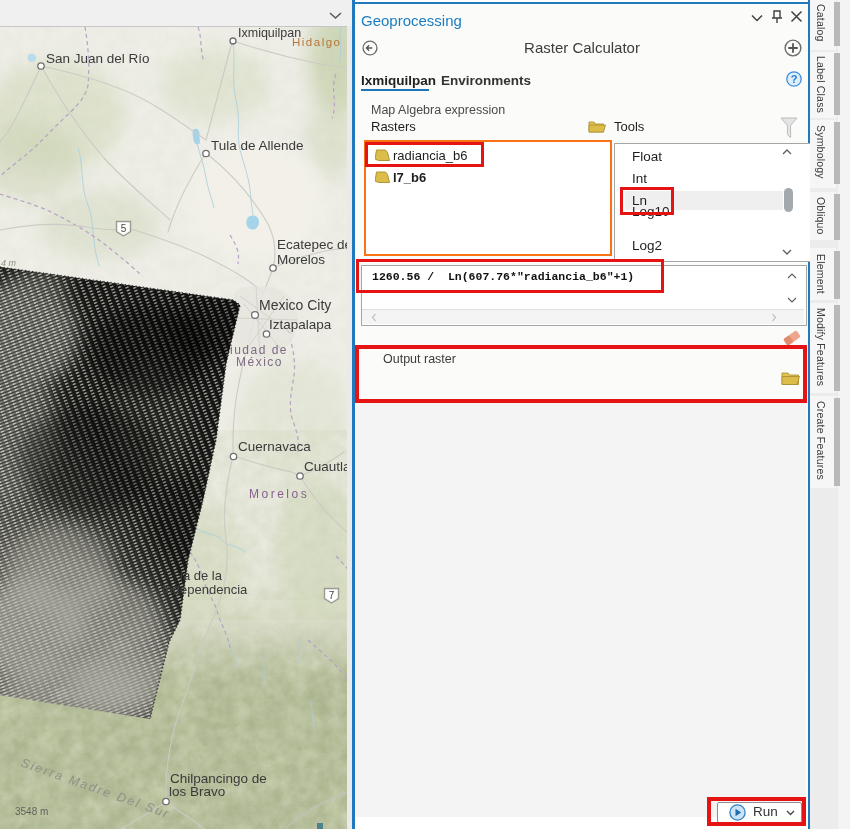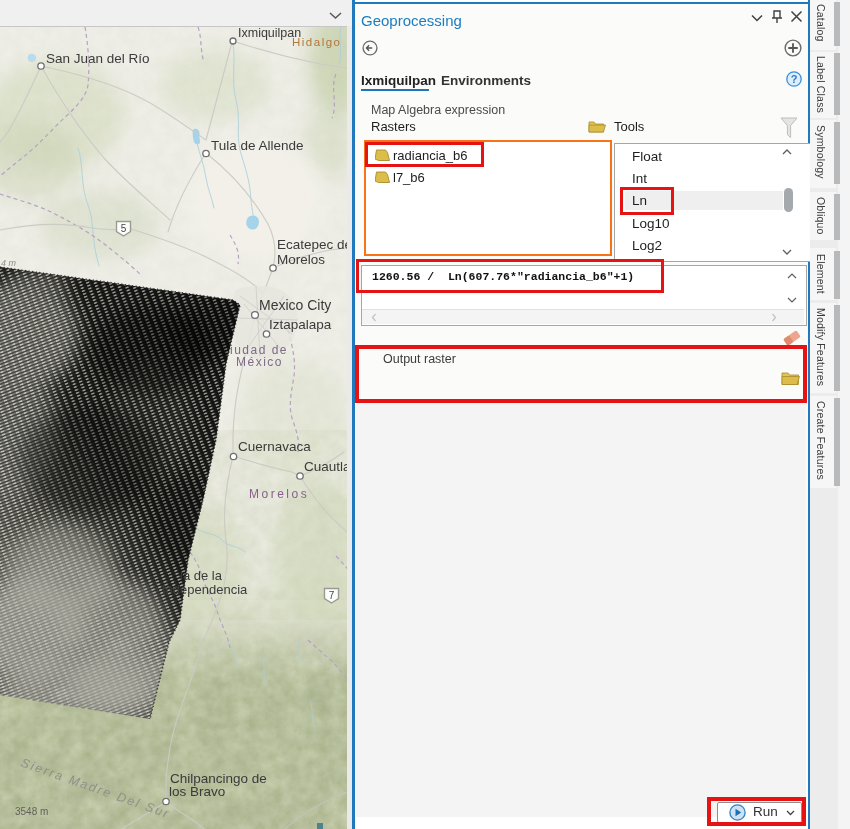--- a/index.html
+++ b/index.html
@@ -245,20 +245,21 @@
         <path d="M4,2 h6 v7 h-6 z M2,9 h10 M7,9 v5" stroke="#404040" stroke-width="1.4" fill="none"></path>
       </svg>
     <svg class="abs" style="left:434px;top:6px" width="13" height="13" viewBox="0 0 13 13">
         <path d="M1.5,1.5 L11.5,11.5 M11.5,1.5 L1.5,11.5" stroke="#404040" stroke-width="1.5" fill="none"></path>
       </svg>
 
     <svg class="abs" style="left:6px;top:36px" width="16" height="16" viewBox="0 0 18 18">
       <circle cx="9" cy="9" r="7.8" fill="none" stroke="#6b6b6b" stroke-width="1.5"></circle>
       <path d="M11.5,9 h-6 M8,6 l-3,3 l3,3" stroke="#555" stroke-width="1.5" fill="none"></path>
     </svg>
+    <div class="abs" style="left:0;top:35px;width:452px;text-align:center;font-size:15px;color:#3c3c3c;">Raster Calculator</div>
     <svg class="abs" style="left:428px;top:35px" width="18" height="18" viewBox="0 0 19 19">
       <circle cx="9.5" cy="9.5" r="8.3" fill="none" stroke="#6b6b6b" stroke-width="1.5"></circle>
       <path d="M9.5,4.5 v10 M4.5,9.5 h10" stroke="#555" stroke-width="1.9" fill="none"></path>
     </svg>
 
     <div class="abs" style="left:5px;top:69px;font-size:13.5px;color:#222;font-weight:bold;">Ixmiquilpan</div>
     <div class="abs" style="left:5px;top:85px;width:68px;height:2px;background:#1b75bb;"></div>
     <div class="abs" style="left:85px;top:69px;font-size:13.5px;color:#333;font-weight:bold;">Environments</div>
     <svg class="abs" style="left:430px;top:67px" width="16" height="16" viewBox="0 0 16 16">
       <circle cx="8" cy="8" r="7.2" fill="#ddeefc" stroke="#3b8ede" stroke-width="1.3"></circle>
@@ -277,29 +278,29 @@
     </svg>
 
     <div class="abs" style="left:8px;top:136px;width:244px;height:112px;background:#fff;border:2px solid #f97316;">
       <svg class="abs" style="left:9px;top:7px" width="16" height="13" viewBox="0 0 16 13">
         <path d="M1.5,1 l9,0 2,2.5 2,8 -11,0 -3.5,-1.5 z" fill="#dcbd4a" stroke="#a88c2c" stroke-width="0.9"></path>
       </svg>
       <div class="abs" style="left:27px;top:6px;font-size:13px;color:#1e1e1e;">radiancia_b6</div>
       <svg class="abs" style="left:9px;top:29px" width="16" height="13" viewBox="0 0 16 13">
         <path d="M1.5,1 l9,0 2,2.5 2,8 -11,0 -3.5,-1.5 z" fill="#dcbd4a" stroke="#a88c2c" stroke-width="0.9"></path>
       </svg>
-      <div class="abs" style="left:27px;top:28px;font-size:13px;color:#1e1e1e;">l7_b6</div>
+      <div class="abs" style="left:27px;top:28px;font-size:13px;color:#1e1e1e;font-weight:bold;">l7_b6</div>
     </div>
 
     <div class="abs" style="left:258px;top:139px;width:185px;height:117px;background:#fff;border:1px solid #a6a6a6;padding-left:35px;">
       <div class="abs" style="left:10px;top:47px;width:158px;height:19px;background:#efefef;"></div>
       <div class="abs" style="left:17px;top:5px;font-size:13.5px;color:#1e1e1e;">Float</div>
       <div class="abs" style="left:17px;top:27px;font-size:13.5px;color:#1e1e1e;">Int</div>
       <div class="abs" style="left:17px;top:49px;font-size:13.5px;color:#1e1e1e;">Ln</div>
-      <div class="abs" style="left:17px;top:72px;font-size:13.5px;color:#1e1e1e;">Log10</div>
+      <div class="abs" style="left:17px;top:60px;font-size:13.5px;color:#1e1e1e;">Log10</div>
       <div class="abs" style="left:17px;top:94px;font-size:13.5px;color:#1e1e1e;">Log2</div>
 
       <svg class="abs" style="left:166px;top:3px" width="12" height="10" viewBox="0 0 12 10">
           <path d="M2,7 l4,-4 l4,4" stroke="#5f5f5f" stroke-width="1.3" fill="none"></path>
         </svg>
       <div class="abs" style="left:169px;top:44px;width:9px;height:24px;background:#a3a9ad;border-radius:4.5px;"></div>
       <svg class="abs" style="left:166px;top:103px" width="12" height="10" viewBox="0 0 12 10">
           <path d="M2,3 l4,4 l4,-4" stroke="#5f5f5f" stroke-width="1.3" fill="none"></path>
         </svg>
     </div>

